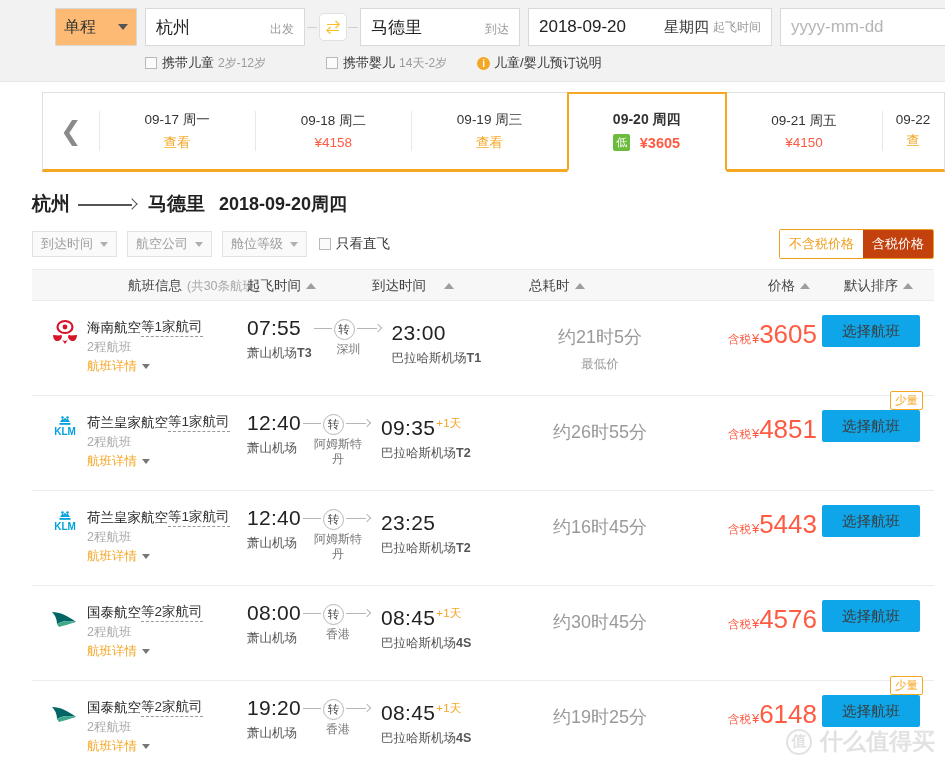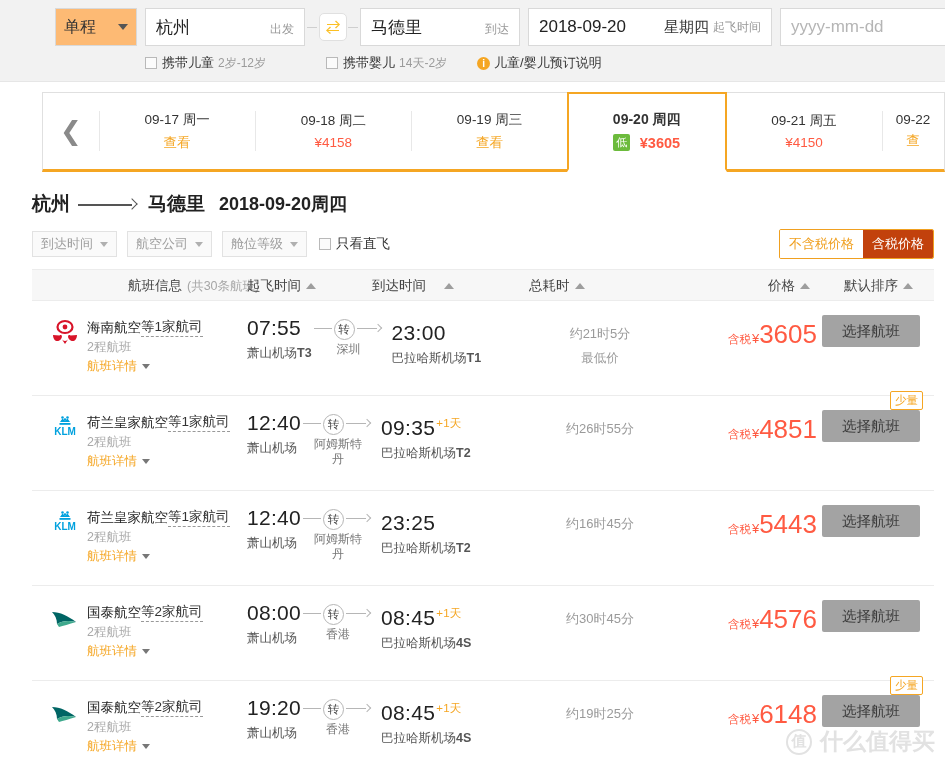--- a/index.html
+++ b/index.html
@@ -220,31 +220,31 @@
     position: absolute; left: 63px; top: 7.5px; width: 6px; height: 6px;
     border-top: 1px solid #b6b6b6; border-right: 1px solid #b6b6b6; transform: rotate(45deg);
   }
   .stop-name {
     font-size: 12px; color: #777; text-align: center; margin-top: 3px; width: 58px; line-height: 15px;
   }
   .arr-col { margin-left: 6px; }
 
   
   .dur { position: absolute; left: 513px; top: 24px; width: 110px; text-align: center; }
-  .dur .d1 { font-size: 13px; color: #9a9a9a; }
+  .dur .d1 { font-size: 18px; color: #9a9a9a; }
   .dur .d2 { font-size: 12.5px; color: #9a9a9a; margin-top: 7px; }
 
   
   .price-cell { position: absolute; right: 117px; top: 19px; display: flex; align-items: baseline; }
   .tax-lab { font-size: 11.5px; color: #ff5a42; }
   .yen { font-size: 13px; color: #ff5a42; margin-left: 1px; }
   .price-num { font-size: 26px; color: #ff5a42; line-height: 28px; font-weight: 400; }
   .sel-btn {
     position: absolute; right: 14px; top: 14px; width: 98px; height: 32px;
-    background: #a3a3a3; color: #3b3b3b; font-size: 14.5px;
+    background: #0ea5e9; color: #3b3b3b; font-size: 14.5px;
     display: flex; align-items: center; justify-content: center; border-radius: 2px;
   }
   .few-badge {
     position: absolute; right: 11px; top: -5px;
     background: #fff; border: 1px solid #f5a623; color: #f5a623;
     font-size: 11.5px; padding: 1px 4px; border-radius: 2px; z-index: 4;
   }
 
   
   .watermark {

